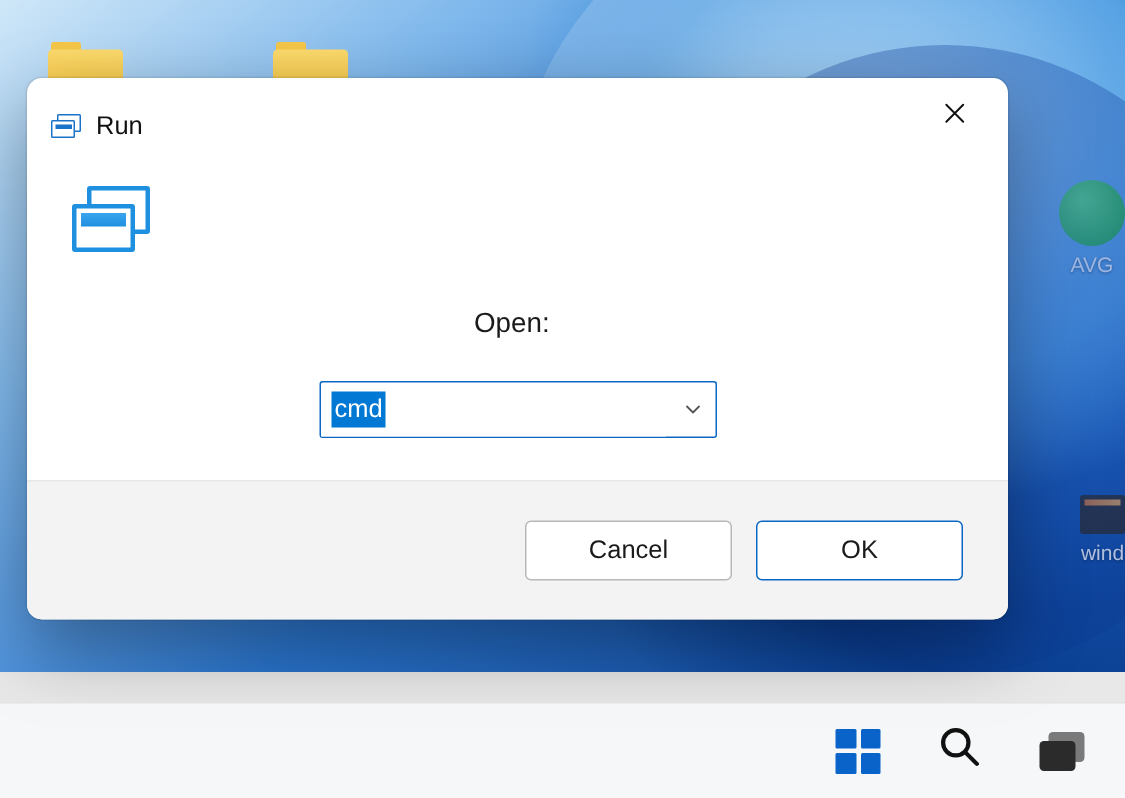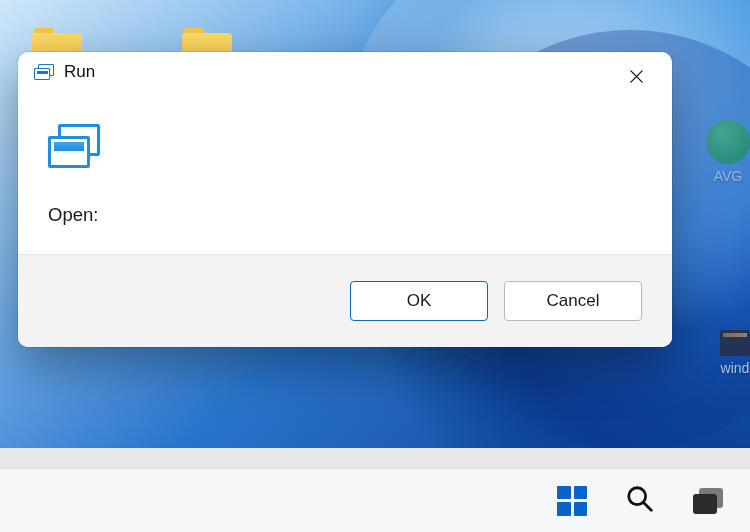--- a/index.html
+++ b/index.html
@@ -127,21 +127,21 @@
       top: 52px;
       left: 18px;
       width: 654px;
       background: #fff;
       border-radius: 10px;
       box-shadow: 0 18px 50px rgba(0,0,0,0.35), 0 0 0 1px rgba(0,0,0,0.08);
       overflow: hidden;
     }
     .titlebar {
       display: flex;
-      align-items: flex-start;
+      align-items: flex-end;
       justify-content: space-between;
       padding: 10px 16px 2px 16px;
       height: 44px;
     }
     .titlebar-left {
       display: flex;
       align-items: center;
       gap: 10px;
     }
     .run-small-icon {
@@ -236,20 +236,21 @@
     .desc-text {
       font-size: 18.5px;
       line-height: 1.55;
       color: #1a1a1a;
       max-width: 510px;
     }
     .input-row {
       display: flex;
       align-items: center;
       gap: 28px;
+      flex-direction: column;
     }
     .open-label {
       font-size: 18.5px;
       color: #1a1a1a;
       width: 58px;
     }
     .combo {
       flex: 1;
       position: relative;
     }
@@ -409,26 +410,37 @@
 
   <div class="dialog-body">
     <div class="desc-row">
       <span class="run-big-icon">
         <span class="back"></span>
           <span class="front"></span>
       </span>
     </div>
     <div class="input-row">
       <label class="open-label">Open:</label>
+      <div class="combo">
+        <input class="combo-input" type="text" value="cmd" style="">
+        <div class="combo-display">
+          <span class="sel">cmd</span>
+        </div>
+        <span class="combo-caret">
+          <svg viewBox="0 0 12 12">
+              <path d="M2 4 L6 8 L10 4" stroke="#555" stroke-width="1.2" fill="none" stroke-linecap="round" stroke-linejoin="round"></path>
+            </svg>
+        </span>
+      </div>
     </div>
   </div>
 
   <div class="dialog-footer">
+    <button class="dlg-btn">Cancel</button>
     <button class="dlg-btn primary">OK</button>
-    <button class="dlg-btn">Cancel</button>
   </div>
 </div>
 
 <div class="taskbar">
   <div class="tb-item">
     <span class="win-logo">
       <span></span>
         <span></span>
         <span></span>
         <span></span>

